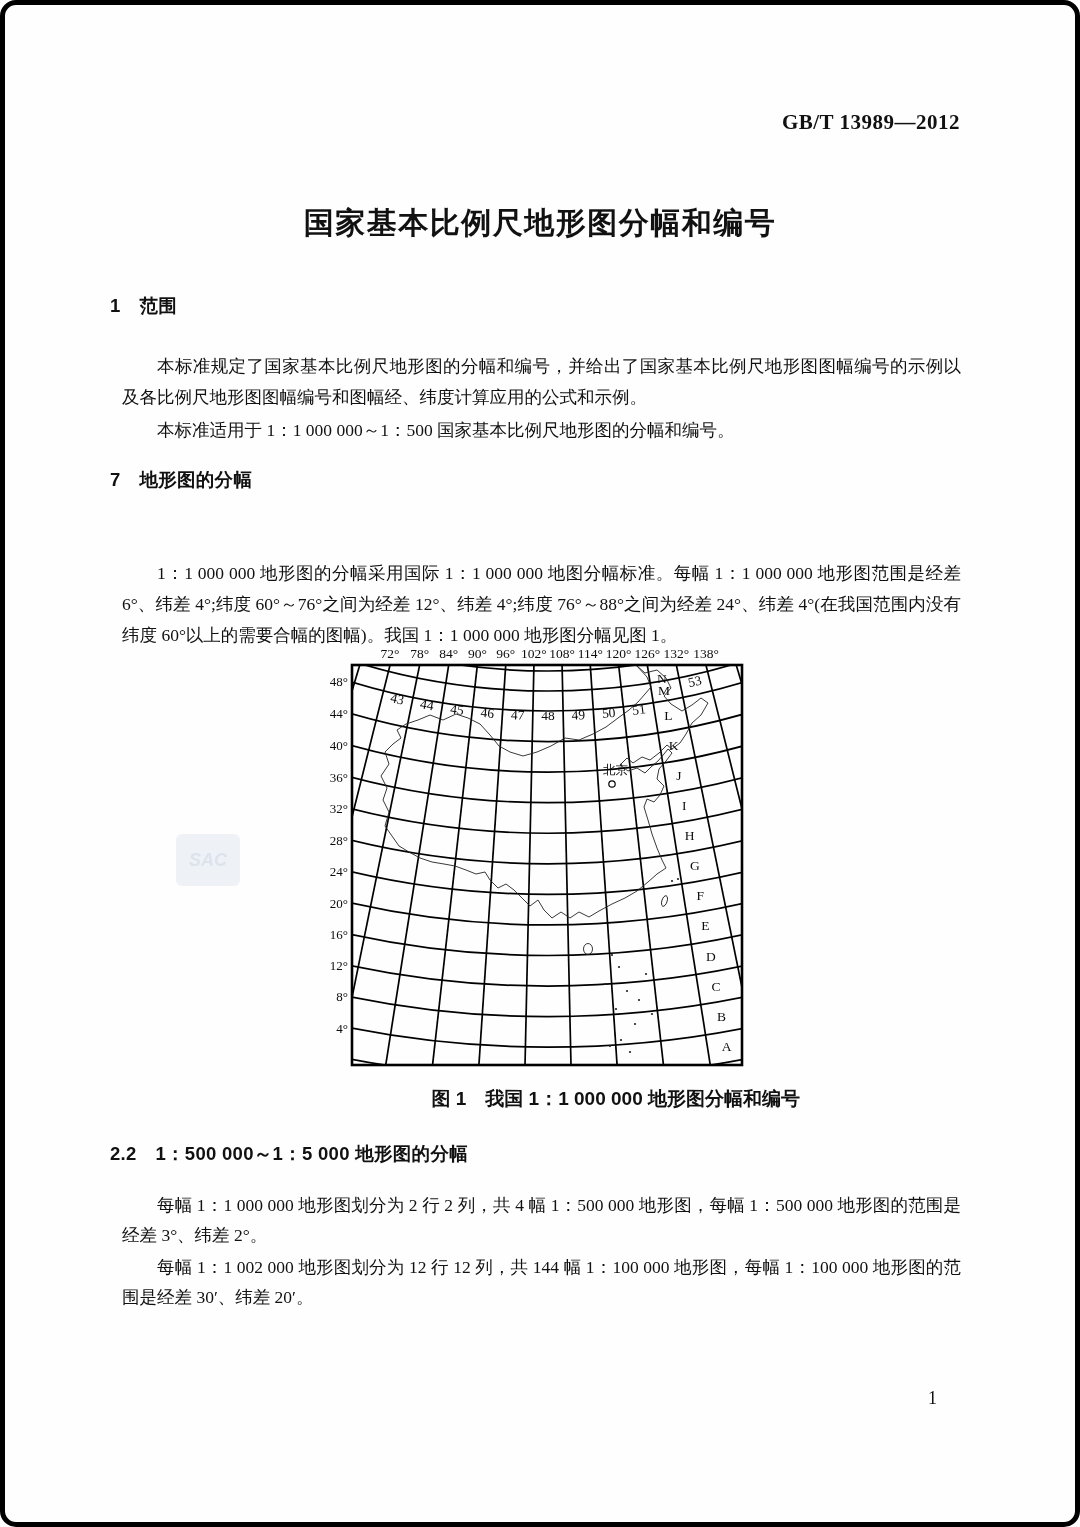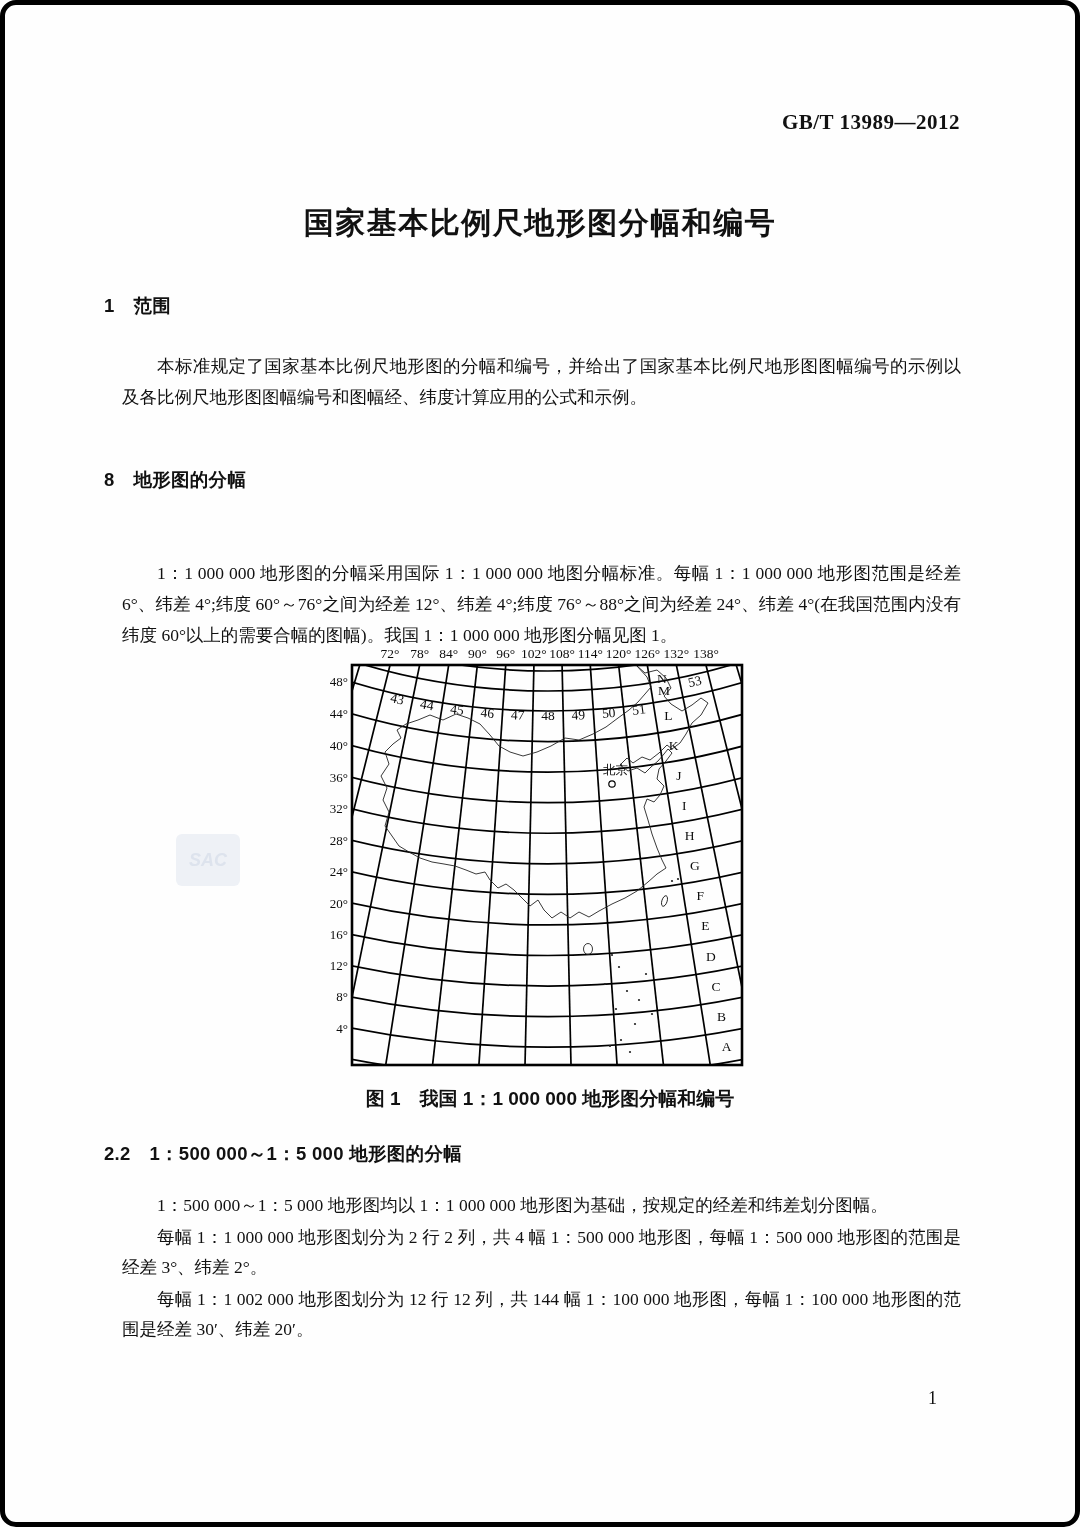--- a/index.html
+++ b/index.html
@@ -4,52 +4,53 @@
 <style>
   html,body{margin:0;padding:0;background:#000;}
   #page{position:relative;width:1080px;height:1527px;background:#fefefe;overflow:hidden;
         font-family:"Liberation Serif","DejaVu Serif",serif;color:#111;}
   #frame{position:absolute;inset:0;border:5px solid #000;border-radius:16px;pointer-events:none;z-index:50;}
   .std-no{position:absolute;top:110px;right:120px;font-size:21px;font-weight:bold;
           font-family:"Liberation Serif",serif;letter-spacing:.5px;}
   .doc-title{position:absolute;top:203px;left:0;width:100%;text-align:center;
              font-family:Liberation Sans, sans-serif;
              font-weight:bold;font-size:30px;letter-spacing:1.5px;}
-  .h-sec{position:absolute;left:104px;font-family:"Liberation Sans","DejaVu Sans",sans-serif;
+  .h-sec{position:absolute;left:110px;font-family:"Liberation Sans","DejaVu Sans",sans-serif;
          font-weight:bold;font-size:18.5px;letter-spacing:.3px;}
   .body-block{position:absolute;left:120px;width:843px;font-size:17.5px;line-height:31px;
               text-align:justify;}
   .body-block p{margin:2px;text-indent:2em;}
   .tight p{line-height:30px;}
   #figure-wrap{position:absolute;left:325px;top:643px;width:455px;height:435px;}
   #map-svg{width:455px;height:435px;}
   #map-svg text{font-family:"Liberation Serif","DejaVu Serif",serif;fill:#0d0d0d;}
-  .fig-caption{position:absolute;left:300px;top:1086px;width:500px;text-align:center;
+  .fig-caption{position:absolute;left:300px;top:1086px;width:500px;text-align:right;
                font-family:"Liberation Sans","DejaVu Sans",sans-serif;font-weight:bold;font-size:19px;}
   .page-num{position:absolute;top:1388px;right:143px;font-size:18px;}
   .watermark{position:absolute;left:176px;top:834px;width:64px;height:52px;background:#eef1f6;
              border-radius:6px;display:flex;align-items:center;justify-content:center;
              color:#dde3ed;font:italic bold 18px "Liberation Sans",sans-serif;z-index:1;}
 </style>
 </head>
 <body>
 
 <div id="page">
   <div id="frame"></div>
 
   <div class="std-no">GB/T 13989—2012</div>
 
   <div class="doc-title">国家基本比例尺地形图分幅和编号</div>
 
   <div class="h-sec" style="top:293px">1　范围</div>
   <div class="body-block" style="top:349px">
     <p>本标准规定了国家基本比例尺地形图的分幅和编号，并给出了国家基本比例尺地形图图幅编号的示例以及各比例尺地形图图幅编号和图幅经、纬度计算应用的公式和示例。</p>
+    <p>本标准适用于 1：1 000 000～1：500 国家基本比例尺地形图的分幅和编号。</p>
   </div>
 
-  <div class="h-sec" style="top:467px">8　地形图的分幅</div>
+  <div class="h-sec" style="top:467px">7　地形图的分幅</div>
   <div class="body-block" style="top:556px">
     <p>1：1 000 000 地形图的分幅采用国际 1：1 000 000 地图分幅标准。每幅 1：1 000 000 地形图范围是经差 6°、纬差 4°;纬度 60°～76°之间为经差 12°、纬差 4°;纬度 76°～88°之间为经差 24°、纬差 4°(在我国范围内没有纬度 60°以上的需要合幅的图幅)。我国 1：1 000 000 地形图分幅见图 1。</p>
   </div>
 
   <div class="watermark">SAC</div>
 
   <div id="figure-wrap">
     <svg id="map-svg" viewBox="325 643 455 435" xmlns="http://www.w3.org/2000/svg">
       <defs>
         <clipPath id="mapclip">
@@ -160,19 +161,18 @@
         <text x="661.8286273589072" y="683.0302750286986" text-anchor="middle" font-size="13.5">N</text>
         <text x="603" y="774" font-size="12.5" font-family="sans-serif">北京</text>
         <circle cx="612" cy="784" r="3.2" fill="#fff" stroke="#000" stroke-width="1.2"></circle>
       </svg>
   </div>
 
   <div class="fig-caption">图 1　我国 1：1 000 000 地形图分幅和编号</div>
 
   <div class="h-sec" style="top:1141px">2.2　1：500 000～1：5 000 地形图的分幅</div>
   <div class="body-block tight" style="top:1188px">
-    <p>1：500 000～1：5 000 地形图均以 1：1 000 000 地形图为基础，按规定的经差和纬差划分图幅。</p>
     <p>每幅 1：1 000 000 地形图划分为 2 行 2 列，共 4 幅 1：500 000 地形图，每幅 1：500 000 地形图的范围是经差 3°、纬差 2°。</p>
     <p>每幅 1：1 002 000 地形图划分为 12 行 12 列，共 144 幅 1：100 000 地形图，每幅 1：100 000 地形图的范围是经差 30′、纬差 20′。</p>
   </div>
 
   <div class="page-num">1</div>
 </div>
 
 </body></html>

